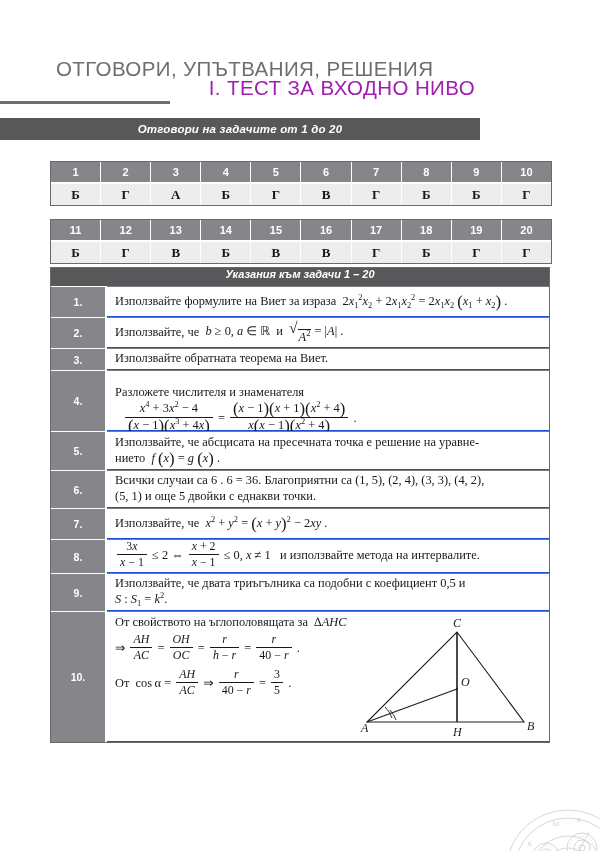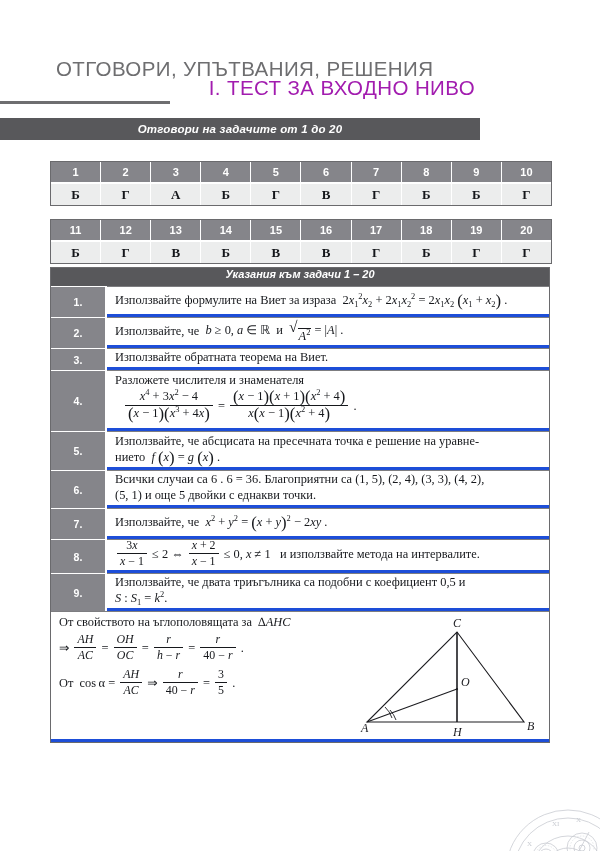--- a/index.html
+++ b/index.html
@@ -104,21 +104,21 @@
   }
   .sol-body{
     flex:1 1 auto;
     padding:3px 7px 3px 8px;
     box-sizing:border-box;
     font-family:"Liberation Serif", serif;
     font-size:12.4px;
     color:#16181c;
     line-height:1.28;
     border-top:1px solid #7d7d80;
-    border-bottom:3px solid #1d4ed8;
+    border-bottom:1px solid #1d4ed8;
     margin-top:-1px;
     position:relative;
     display:flex; flex-direction:column; justify-content:center;
   }
   .sol-row:first-of-type .sol-body{ border-top:none; }
 
   
   .mi{ font-family:"Liberation Serif", serif; font-style:italic; }
   .mn{ font-family:"Liberation Serif", serif; font-style:normal; }
   sup{ font-size:.68em; vertical-align:super; line-height:0; }
@@ -253,21 +253,21 @@
 
   <div class="sol-row" style="height:21px;">
     <div class="sol-num">3.</div>
     <div class="sol-body">
       <div>Използвайте обратната теорема на Виет.</div>
     </div>
   </div>
 
   <div class="sol-row" style="height:60px;">
     <div class="sol-num">4.</div>
-    <div class="sol-body" style="justify-content:flex-start;padding-top:2px;">
+    <div class="sol-body" style="justify-content:flex-start;padding-top:14px;">
       <div>Разложете числителя и знаменателя</div>
       <div style="margin-top:2px;padding-left:8px;">
         <span class="mn">
           <span class="frac">
               <span class="num"><span class="mi">x</span><sup>4</sup> + 3<span class="mi">x</span><sup>2</sup> − 4</span>
               <span class="den"><span class="bigparen">(</span><span class="mi">x</span> − 1<span class="bigparen">)</span><span class="bigparen">(</span><span class="mi">x</span><sup>3</sup> + 4<span class="mi">x</span><span class="bigparen">)</span></span>
             </span>
           =
           <span class="frac">
               <span class="num"><span class="bigparen">(</span><span class="mi">x</span> − 1<span class="bigparen">)</span><span class="bigparen">(</span><span class="mi">x</span> + 1<span class="bigparen">)</span><span class="bigparen">(</span><span class="mi">x</span><sup>2</sup> + 4<span class="bigparen">)</span></span>
@@ -333,20 +333,21 @@
     <div class="sol-num">9.</div>
     <div class="sol-body">
       <div>Използвайте, че двата триъгълника са подобни с коефициент 0,5 и</div>
       <div>
         <span class="mn"><span class="mi">S</span> : <span class="mi">S</span><sub>1</sub> = <span class="mi">k</span><sup>2</sup>.</span>
       </div>
     </div>
   </div>
 
   <div class="sol-row" style="height:130px;">
+    <div class="sol-num">10.</div>
     <div class="sol-body" style="justify-content:flex-start;padding-top:3px;">
       <div>
         <span>От свойството на ъглополовящата за</span>&nbsp;
         <span class="mn">∆<span class="mi">AHC</span></span>
       </div>
       <div style="margin-top:3px;">
         <span class="mn">⇒
           <span class="frac sm">
               <span class="num"><span class="mi">AH</span></span>
               <span class="den"><span class="mi">AC</span></span>

